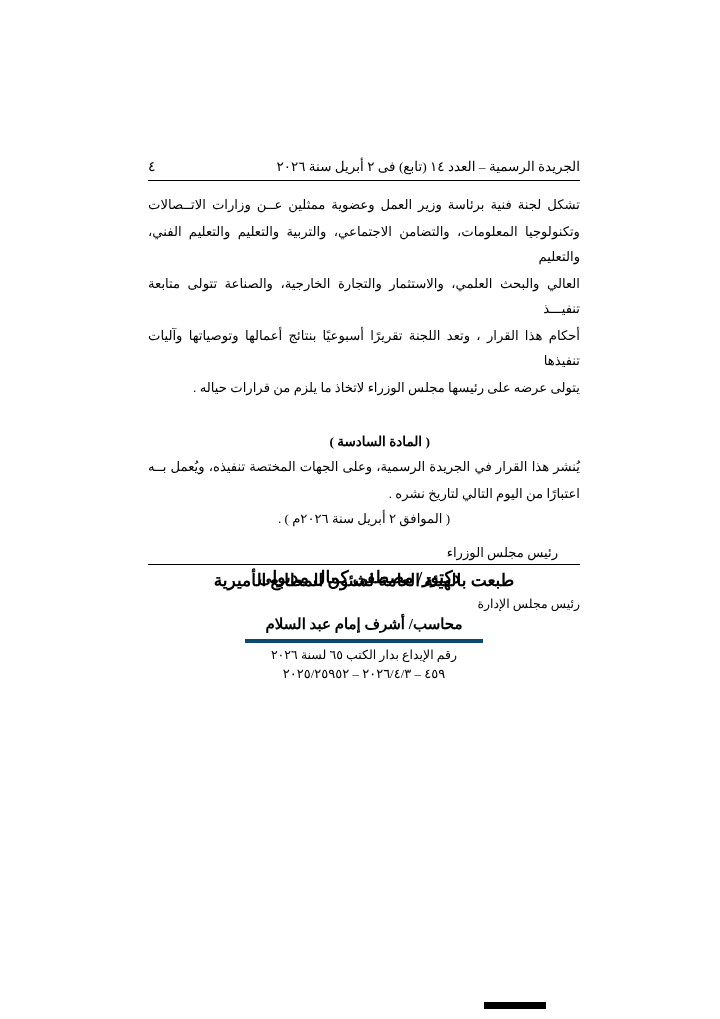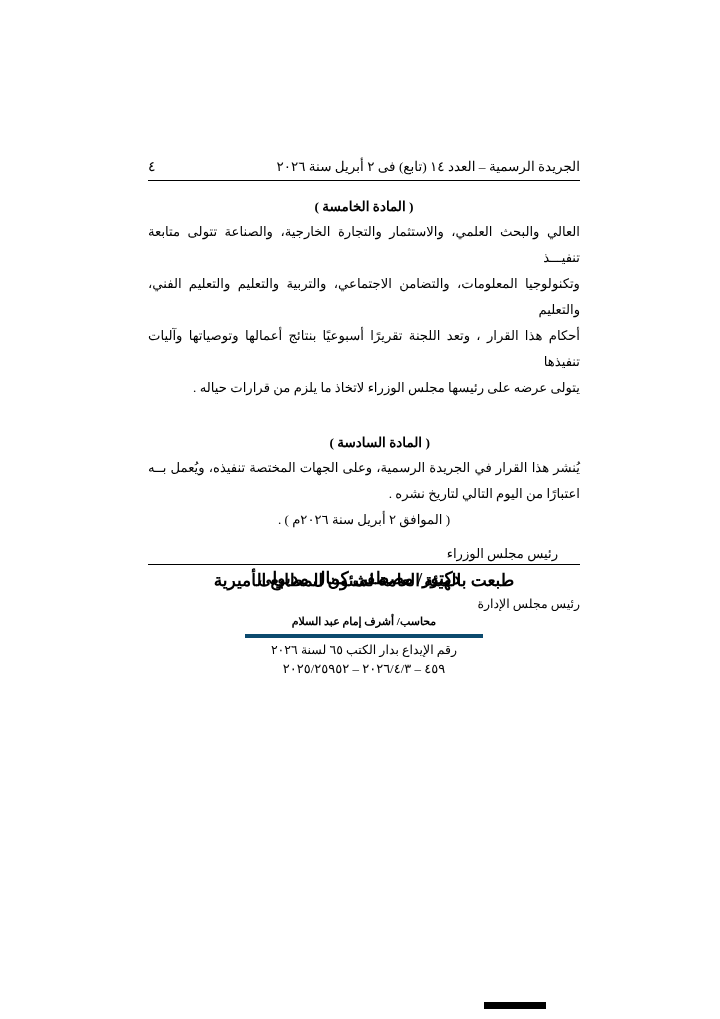--- a/index.html
+++ b/index.html
@@ -130,21 +130,21 @@
     font-weight: bold;
     letter-spacing: 0.3px;
     margin: 0 0 5px 0;
   }
   .footer-role {
     font-size: 12.5px;
     margin: 0 0 3px 0;
     text-align: right;
   }
   .footer-person {
-    font-size: 11px;
+    font-size: 15px;
     font-weight: bold;
     margin: 0 0 6px 0;
   }
   .footer-deposit {
     font-size: 12.5px;
     margin: 0;
     padding-top: 4px;
     display: inline-block;
     border-top: 4px solid #0c4a6e;
     padding-left: 26px;
@@ -172,23 +172,23 @@
 <div class="page">
 
   <div class="header-row">
     <span class="header-title">الجريدة الرسمية – العدد ١٤ (تابع) فى ٢ أبريل سنة ٢٠٢٦</span>
     <span class="header-pagenum">٤</span>
   </div>
   <div class="header-rule"></div>
 
   <div class="body-block">
 
-    <div class="article-heading">( المادة الخامسة )</div>
+    <p class="just">تشكل لجنة فنية برئاسة وزير العمل وعضوية ممثلين عــن وزارات الاتــصالات</p>
+    <p class="just">وتكنولوجيا المعلومات، والتضامن الاجتماعي، والتربية والتعليم والتعليم الفني، والتعليم</p>
     <p class="just">العالي والبحث العلمي، والاستثمار والتجارة الخارجية، والصناعة تتولى متابعة تنفيـــذ</p>
-    <p class="just">وتكنولوجيا المعلومات، والتضامن الاجتماعي، والتربية والتعليم والتعليم الفني، والتعليم</p>
     <p class="just">أحكام هذا القرار ، وتعد اللجنة تقريرًا أسبوعيًا بنتائج أعمالها وتوصياتها وآليات تنفيذها</p>
     <p class="just last">يتولى عرضه على رئيسها مجلس الوزراء لاتخاذ ما يلزم من قرارات حياله .</p>
 
     <div class="article-heading right-ind">( المادة السادسة )</div>
     <p class="just">يُنشر هذا القرار في الجريدة الرسمية، وعلى الجهات المختصة تنفيذه، ويُعمل بــه</p>
     <p class="just last">اعتبارًا من اليوم التالي لتاريخ نشره .</p>
 
     <p class="center">( الموافق ٢ أبريل سنة ٢٠٢٦م ) .</p>
 
     <div class="sign-title">رئيس مجلس الوزراء</div>

